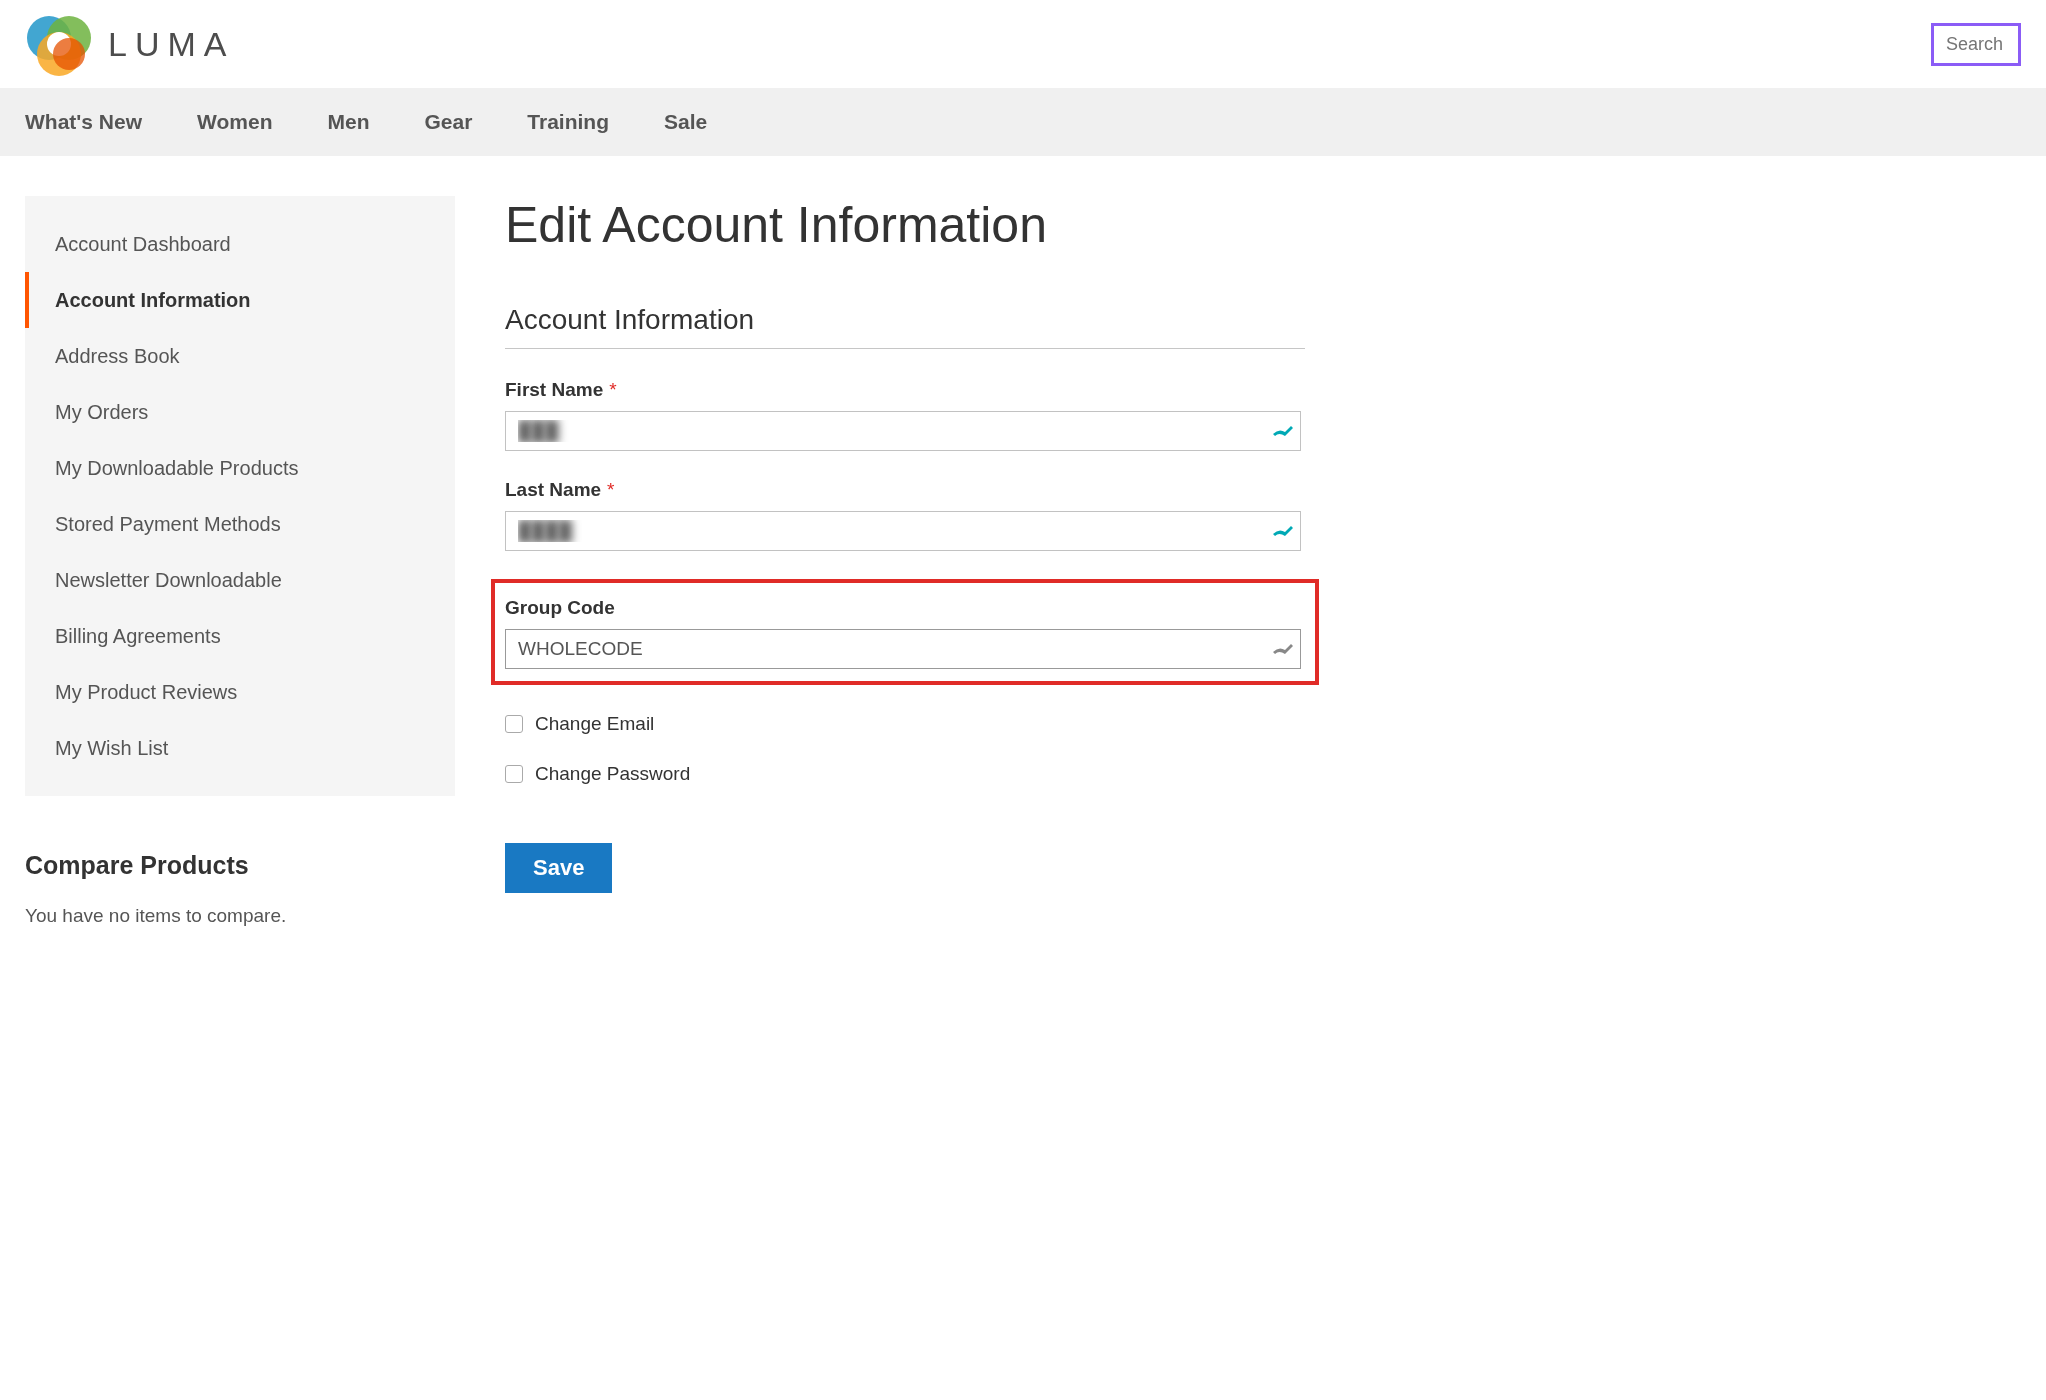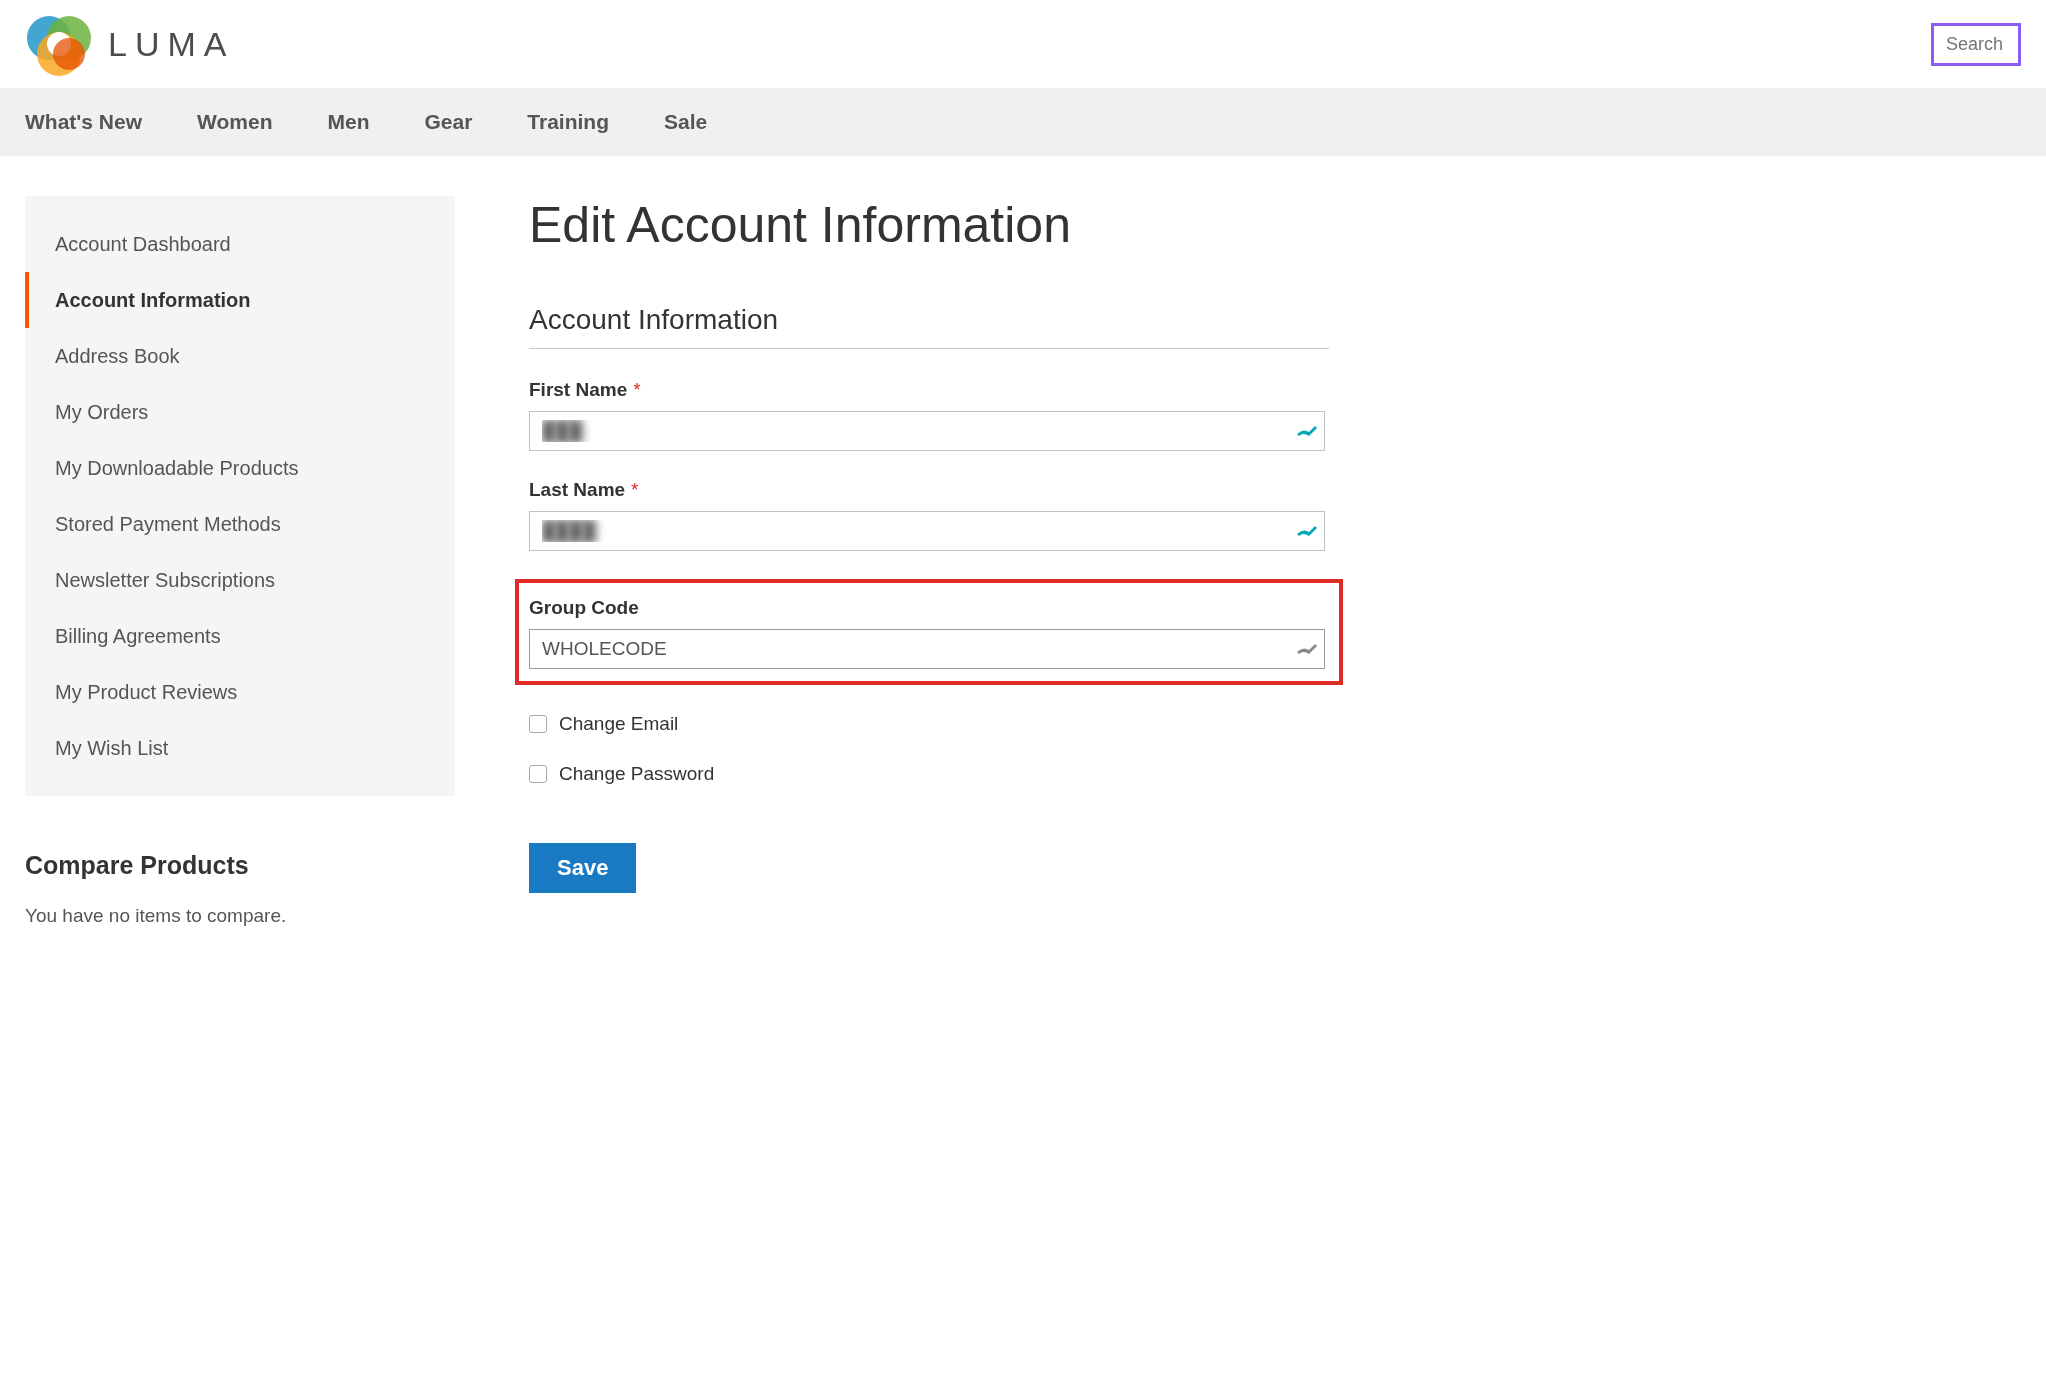--- a/index.html
+++ b/index.html
@@ -94,21 +94,20 @@
       color: #333;
       margin-bottom: 25px;
     }
     .compare-text {
       font-size: 19px;
       color: #555;
     }
     .content {
       flex: 1;
       max-width: 800px;
-      margin-left: 24px;
     }
     .page-title {
       font-size: 50px;
       font-weight: 300;
       color: #333;
       margin-bottom: 50px;
     }
     .section-title {
       font-size: 28px;
       font-weight: 300;
@@ -231,21 +230,21 @@
 <div class="main">
 
   <aside class="sidebar">
     <div class="sidebar-nav">
       <div class="sidebar-item">Account Dashboard</div>
       <div class="sidebar-item active">Account Information</div>
       <div class="sidebar-item">Address Book</div>
       <div class="sidebar-item">My Orders</div>
       <div class="sidebar-item">My Downloadable Products</div>
       <div class="sidebar-item">Stored Payment Methods</div>
-      <div class="sidebar-item">Newsletter Subscriptions</div>
+      <div class="sidebar-item">Newsletter Downloadable</div>
       <div class="sidebar-item">Billing Agreements</div>
       <div class="sidebar-item">My Product Reviews</div>
       <div class="sidebar-item">My Wish List</div>
     </div>
     <div class="compare-block">
       <h3 class="compare-title">Compare Products</h3>
       <p class="compare-text">You have no items to compare.</p>
     </div>
   </aside>
 

